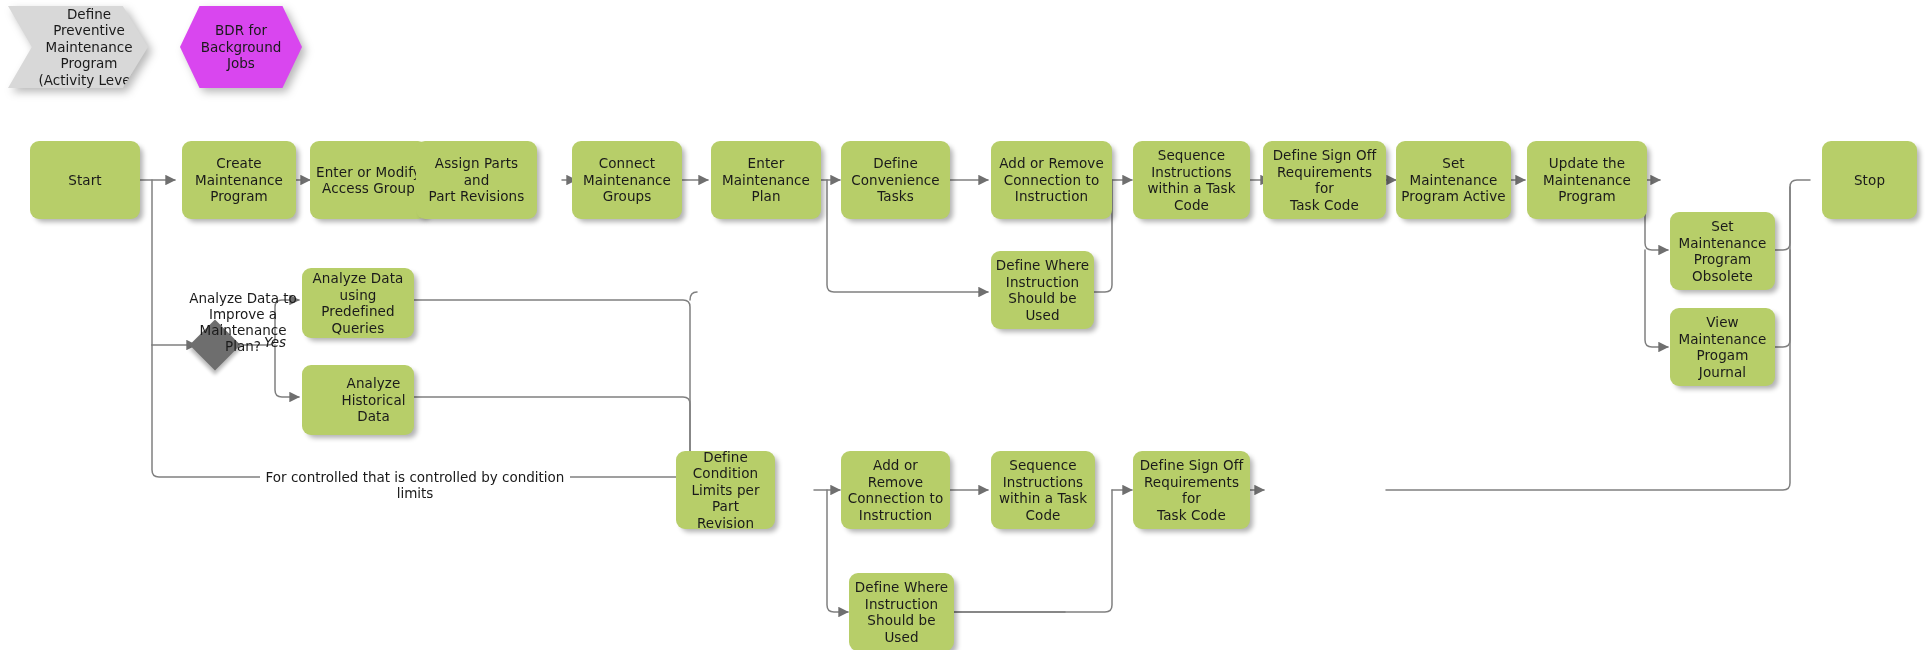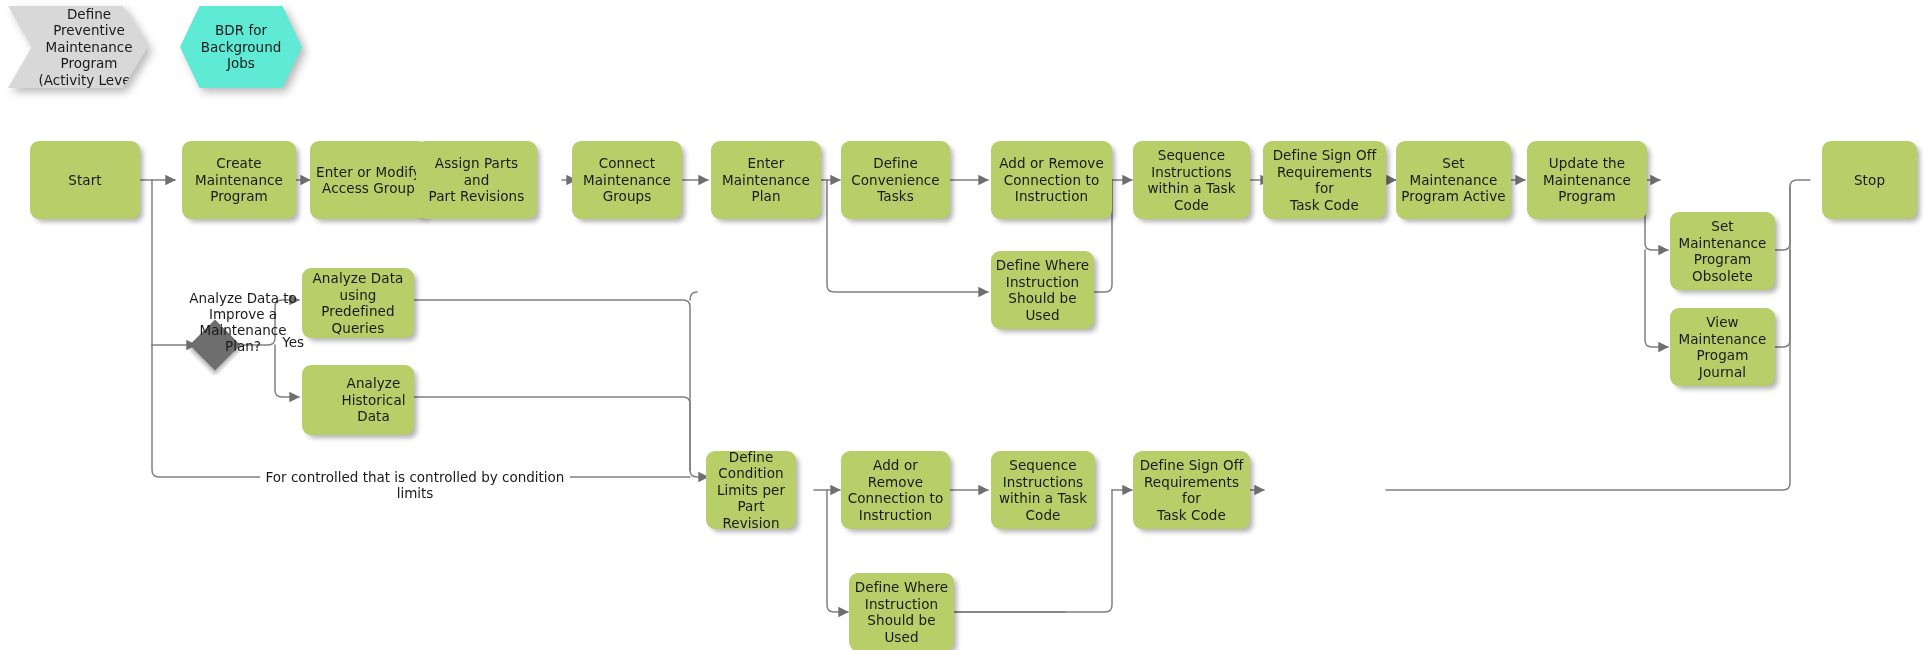--- a/index.html
+++ b/index.html
@@ -61,21 +61,21 @@
     color: #1a1a1a;
     white-space: pre-line;
     box-sizing: border-box;
   }
   .chevron.notched {
     background: #d8d8d8;
     clip-path: polygon(0% 0%, 82% 0%, 100% 50%, 82% 100%, 0% 100%, 17% 50%);
     padding-left: 22px;
   }
   .chevron.hexagon {
-    background: #5eead4;
+    background: #d946ef;
     clip-path: polygon(16% 0%, 84% 0%, 100% 50%, 84% 100%, 16% 100%, 0% 50%);
   }
   .diamond {
     position: absolute;
     z-index: 3;
     background: #6e6e6e;
     transform: rotate(45deg);
     box-shadow: 3px 3px 4px rgba(0,0,0,0.28);
   }
   .edge-label {
@@ -229,32 +229,32 @@
 Progam Journal</div>
 
   <div class="node" style="left:1822px; top:141px; width:95px; height:78px;">Stop</div>
 
   <div class="diamond" style="left:197px; top:327px; width:36px; height:36px;"></div>
 
   <div class="edge-label plain" style="left:152px; top:290px; width:110px;">Analyze Data to
 Improve a
 Maintenance Plan?</div>
 
-  <div class="edge-label plain" style="left:228px; top:334px; width:40px; text-align:right;">Yes</div>
+  <div class="edge-label plain" style="left:228px; top:334px; width:40px; text-align:left;font-style:italic;">Yes</div>
 
   <div class="node" style="left:302px; top:268px; width:112px; height:70px;">Analyze Data
 using Predefined
 Queries</div>
 
   <div class="node" style="left:302px; top:365px; width:112px; height:70px;padding-left:35px;">Analyze
 Historical Data</div>
 
   <div class="edge-label" style="left:260px; top:469px; width:310px;">For controlled that is controlled by condition limits</div>
 
-  <div class="node" style="left:706px; top:451px; width:90px; height:78px;">Define Condition
+  <div class="node" style="left:676px; top:451px; width:99px; height:78px;">Define Condition
 Limits per Part
 Revision</div>
 
   <div class="node" style="left:841px; top:451px; width:109px; height:78px;">Add or Remove
 Connection to
 Instruction</div>
 
   <div class="node" style="left:849px; top:573px; width:105px; height:78px;">Define Where
 Instruction
 Should be Used</div>

